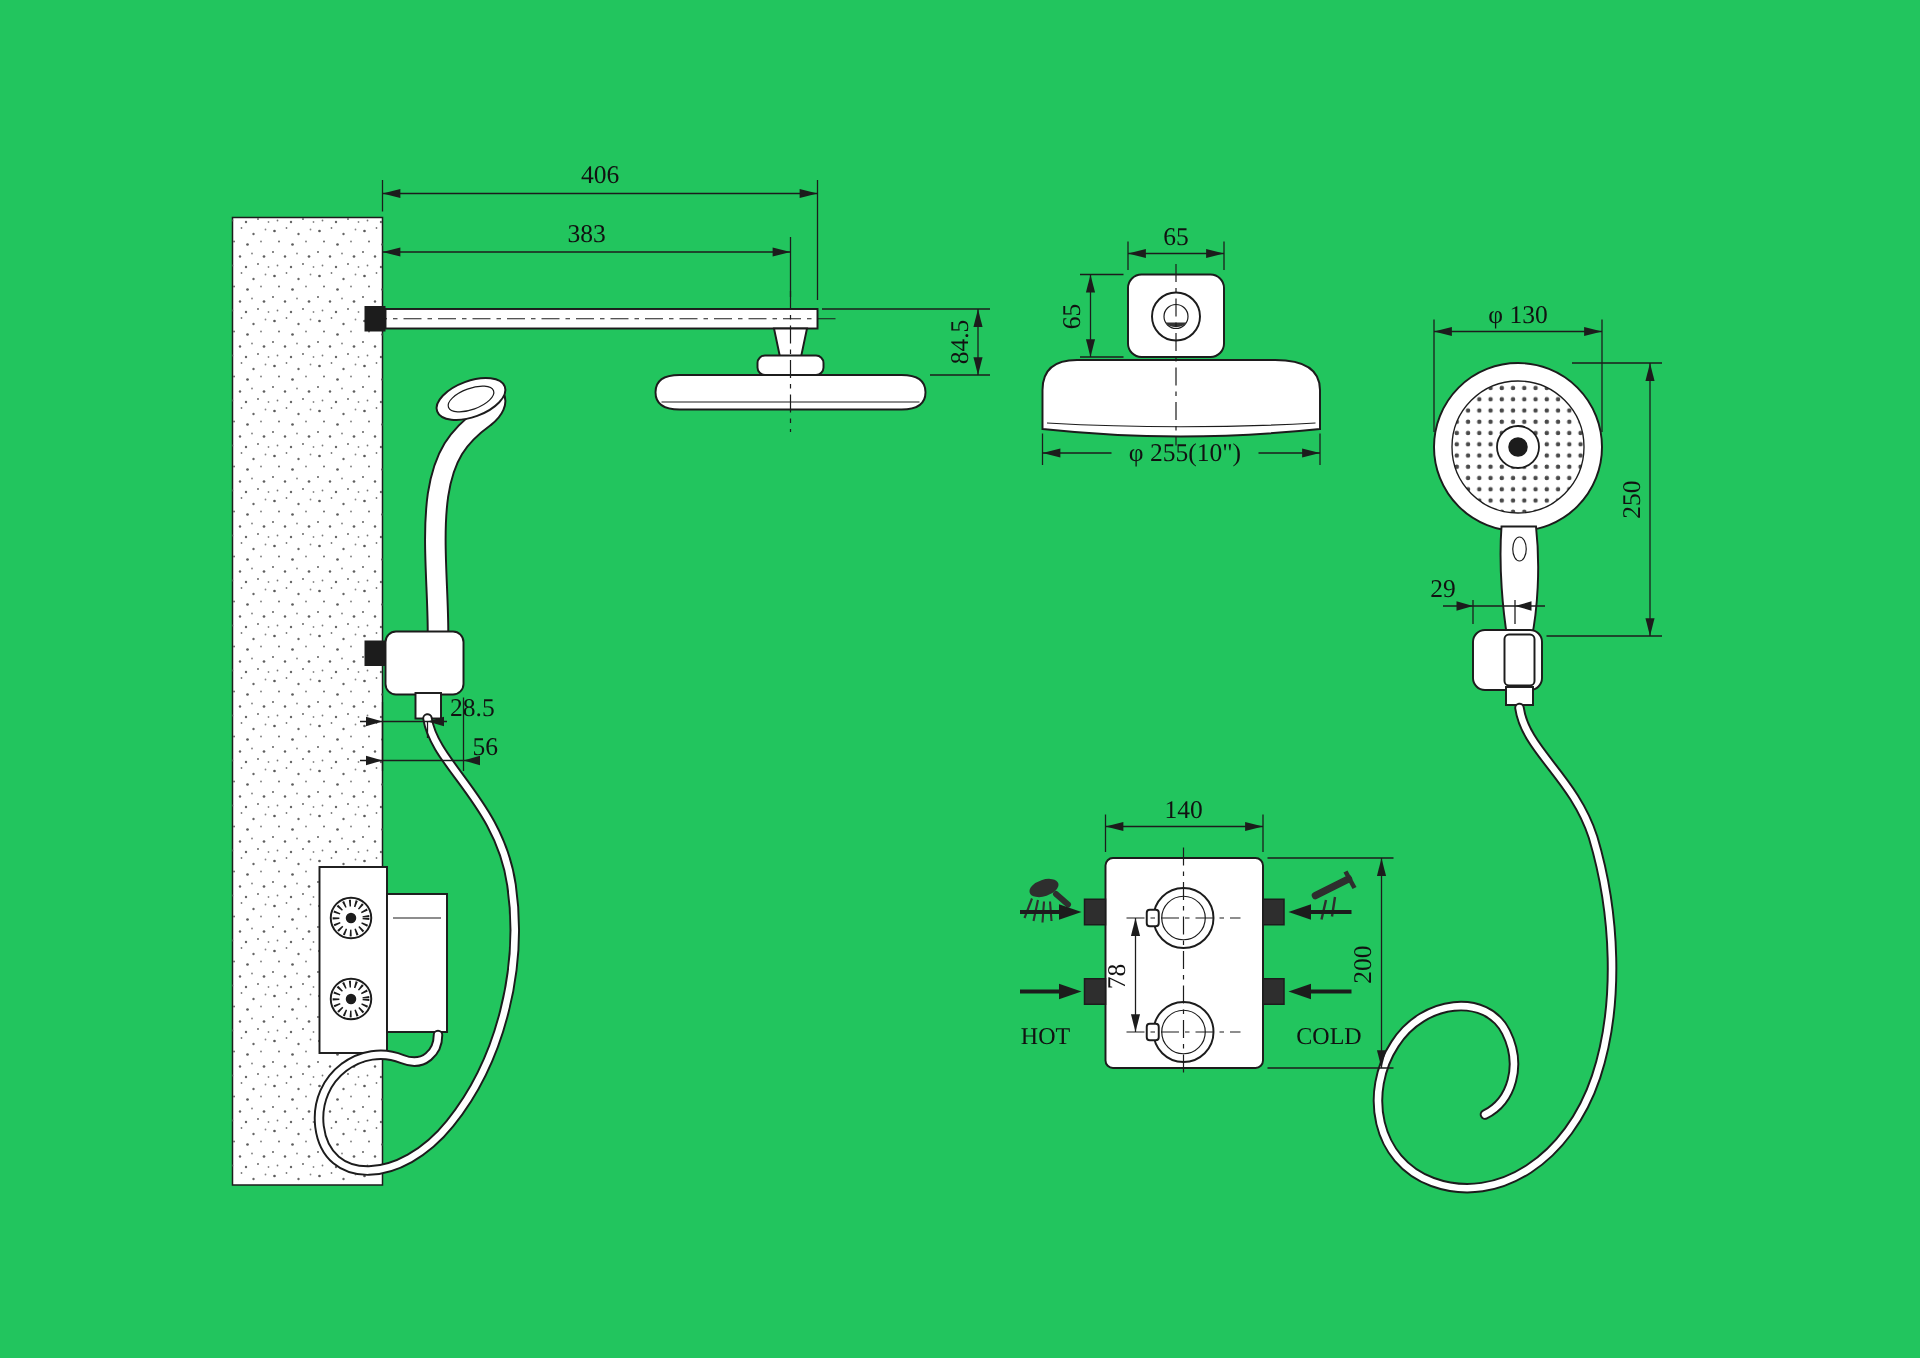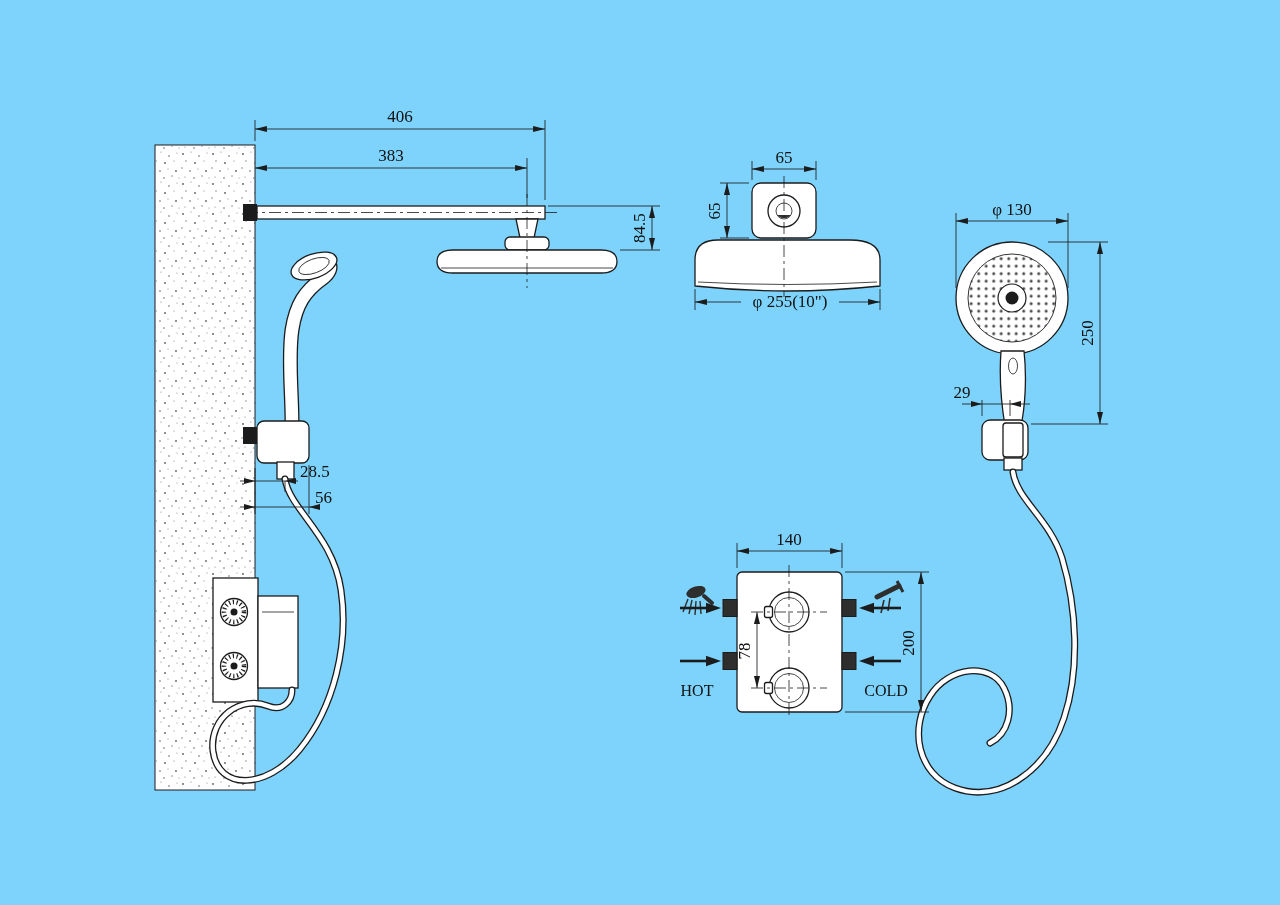--- a/index.html
+++ b/index.html
@@ -1,16 +1,16 @@
 <!DOCTYPE html>
 <html><head>
 <meta charset="utf-8">
 <style>
   html,body{margin:0;padding:0;background:#ffffff;}
-  #stage{position:relative;width:1280px;height:905px;background:#7dd3fc;overflow:hidden;
+  #stage{position:relative;width:1280px;height:905px;background:#22c55e;overflow:hidden;
          font-family:"Liberation Serif","DejaVu Serif",serif;}
   svg{display:block;}
   .ln{stroke:#1c1c1c;stroke-width:1.3;fill:none;}
   .lnf{stroke:#1c1c1c;stroke-width:1.3;fill:#ffffff;}
   .thinln{stroke:#1c1c1c;stroke-width:0.8;fill:none;}
   .dim{stroke:#1c1c1c;stroke-width:0.85;fill:none;}
   .cl{stroke:#1c1c1c;stroke-width:0.8;fill:none;stroke-dasharray:12 4 3 4;}
   .dimtxt{font-family:"Liberation Serif","DejaVu Serif",serif;font-size:17px;fill:#111111;}
   .lbltxt{font-family:"Liberation Serif","DejaVu Serif",serif;font-size:16px;fill:#111111;}
   .dark{fill:#1c1c1c;}

